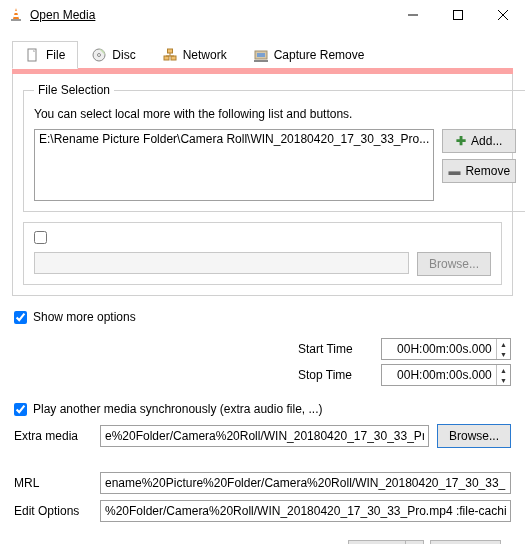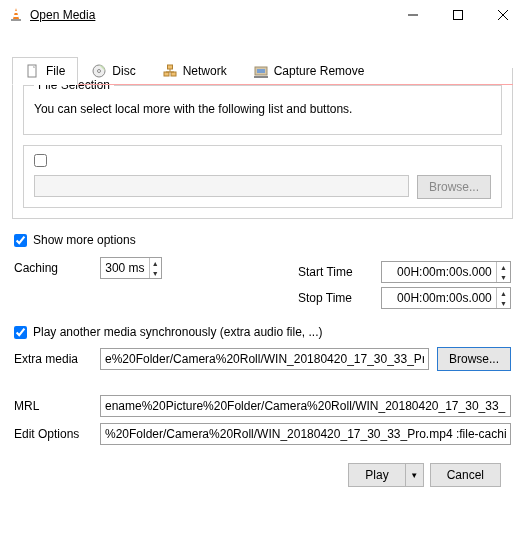--- a/index.html
+++ b/index.html
@@ -2,21 +2,21 @@
 <html><head>
 <meta charset="utf-8">
 <style>
 * { box-sizing: border-box; margin: 0; padding: 0; font-family: "Segoe UI", Tahoma, sans-serif; font-size: 12px; }
 body { background: #fff; width: 525px; height: 544px; overflow: hidden; }
 .titlebar { display: flex; align-items: center; height: 30px; padding: 0 0 0 8px; text-decoration: underline; }
 .titlebar .icon { width: 16px; height: 16px; margin-right: 6px; }
 .titlebar .title { flex: 1; }
 .titlebar .btn { width: 45px; height: 30px; display: flex; align-items: center; justify-content: center; }
 .content { padding: 10px 12px 12px 12px; }
-.tabs { display: flex; border-bottom: 1px solid #fca5a5; position: relative; top: 17px; }
+.tabs { display: flex; border-bottom: 6px solid #fca5a5; position: relative; top: 1px; }
 .tab { display: flex; align-items: center; gap: 5px; padding: 5px 12px; border: 1px solid transparent; border-bottom: none; cursor: pointer; }
 .tab.active { border-color: #d0d0d0; background: #fff; border-bottom: 1px solid #fff; margin-bottom: -1px; }
 .tab .ticon { width: 16px; height: 16px; display:flex; align-items:center; justify-content:center; }
 .panel { border: 1px solid #d0d0d0; border-top: none; padding: 10px; }
 fieldset { border: 1px solid #d0d0d0; padding: 8px 10px 10px 10px; margin-bottom: 10px; }
 legend { padding: 0 4px; font-size: 12px; }
 .hint { margin: 2px 0 8px 0; }
 .file-row { display: flex; gap: 8px; }
 .file-list { flex: 1; border: 1px solid #a0a0a0; height: 72px; padding: 2px 4px; overflow: hidden; white-space: nowrap; text-overflow: ellipsis; font-size: 12px; background:#fff; }
 .btn-col { display: flex; flex-direction: column; gap: 6px; width: 74px; }
@@ -122,20 +122,35 @@
           </svg>
         </span>
       <span>Capture Remove</span>
     </div>
   </div>
 
   <div class="panel">
     <fieldset>
       <legend>File Selection</legend>
       <div class="hint">You can select local more with the following list and buttons.</div>
+      <div class="file-row">
+        <div class="file-list">
+          <div>E:\Rename Picture Folder\Camera Roll\WIN_20180420_17_30_33_Pro...</div>
+        </div>
+        <div class="btn-col">
+          <button class="std">
+            <span style="color:#3a8a3a;font-weight:bold;">✚</span>
+            <span>Add...</span>
+          </button>
+          <button class="std">
+            <span style="color:#666;font-weight:bold;">▬</span>
+            <span>Remove</span>
+          </button>
+        </div>
+      </div>
     </fieldset>
 
     <div class="sub-box">
       <label class="chk">
         <input type="checkbox" style="">
       </label>
       <div class="sub-row">
         <input type="text" disabled="" style="">
         <button class="std" disabled="">
             <span>Browse...</span>
@@ -144,30 +159,20 @@
     </div>
   </div>
 
   <div class="opt-section">
     <label class="chk" style="margin-top:14px;">
       <input type="checkbox" checked="" style="">
       <span>Show more options</span>
     </label>
 
     <div class="top-opt" style="margin-top:10px;">
-      <div style="display:flex;align-items:center;gap:8px;">
-        <span class="lbl-col">Caching</span>
-        <div class="spin cache-spin">
-          <input value="300 ms" style="">
-          <div class="arrows">
-              <span>▲</span>
-              <span>▼</span>
-            </div>
-        </div>
-      </div>
       <div style="flex:1;">
         <div class="time-row">
           <span class="tl">Start Time</span>
           <div class="spin time-spin">
             <input value="00H:00m:00s.000" style="">
             <div class="arrows">
                 <span>▲</span>
                 <span>▼</span>
               </div>
           </div>

